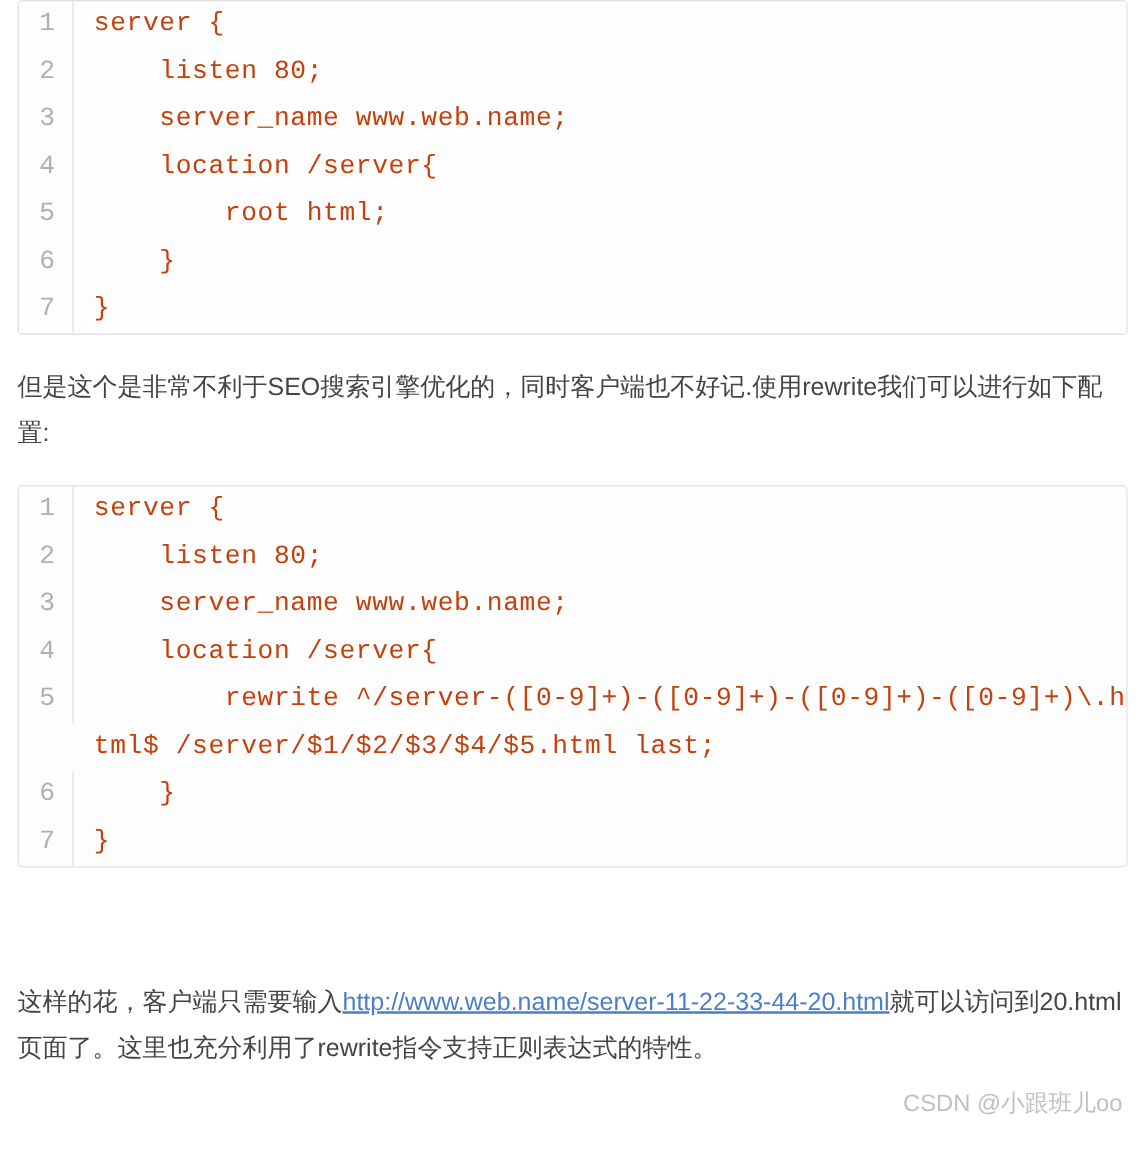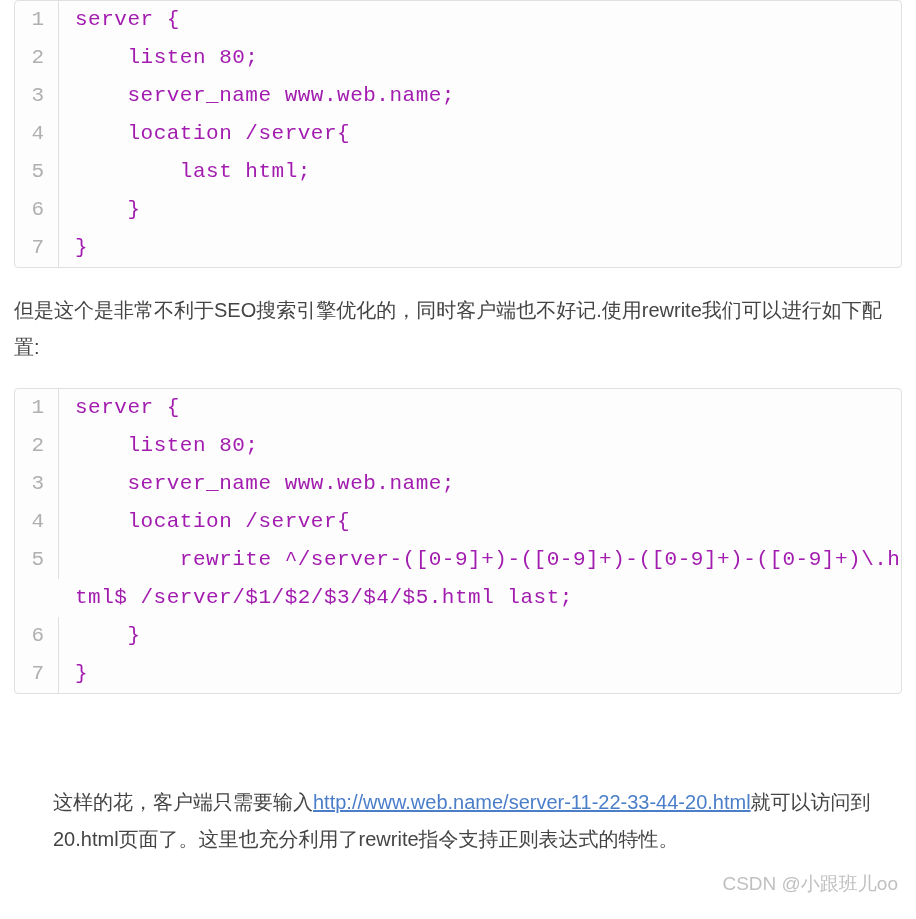--- a/index.html
+++ b/index.html
@@ -37,21 +37,21 @@
       font-family: Consolas, "Courier New", monospace;
       border-right: 1px solid #e0e0e0;
       user-select: none;
       line-height: 38px;
     }
     .code-content {
       flex: 1;
       padding-left: 16px;
       font-family: Consolas, "Courier New", monospace;
       font-size: 21px;
-      color: #a21caf;
+      color: #c2410c;
       white-space: pre-wrap;
       word-break: break-all;
       line-height: 38px;
       letter-spacing: 0.5px;
     }
     .paragraph {
       margin: 22px 0;
       color: #444;
       font-size: 20px;
       line-height: 1.85;
@@ -62,21 +62,20 @@
     }
     .watermark {
       position: fixed;
       bottom: 18px;
       right: 18px;
       color: #c0c0c0;
       font-size: 19px;
     }
     .last-para-block {
       margin-top: 90px;
-      margin-left: 39px;
     }
   </style>
 </head>
 <body>
 
 <div class="code-block">
   <div class="code-row">
     <div class="line-number">1</div>
     <div class="code-content">server {</div>
   </div>
@@ -87,21 +86,21 @@
   <div class="code-row">
     <div class="line-number">3</div>
     <div class="code-content">    server_name www.web.name;</div>
   </div>
   <div class="code-row">
     <div class="line-number">4</div>
     <div class="code-content">    location /server{</div>
   </div>
   <div class="code-row">
     <div class="line-number">5</div>
-    <div class="code-content">        last html;</div>
+    <div class="code-content">        root html;</div>
   </div>
   <div class="code-row">
     <div class="line-number">6</div>
     <div class="code-content">    }</div>
   </div>
   <div class="code-row">
     <div class="line-number">7</div>
     <div class="code-content">}</div>
   </div>
 </div>

